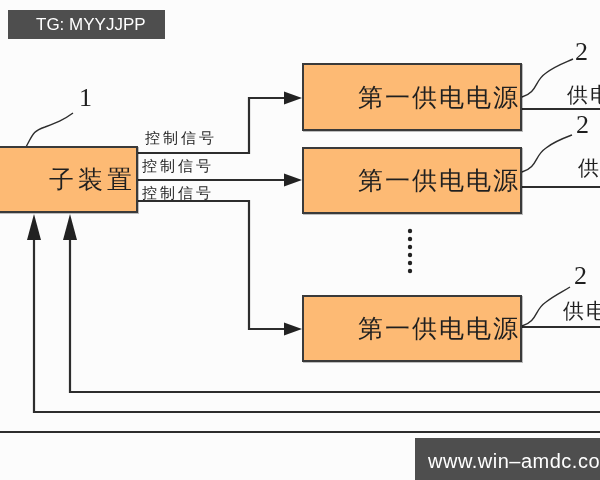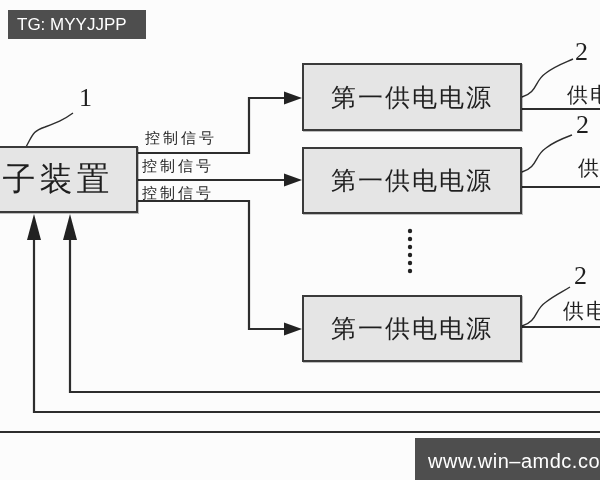--- a/index.html
+++ b/index.html
@@ -2,26 +2,26 @@
 <html><head>
 <meta charset="utf-8">
 <style>
   html,body{margin:0;padding:0;background:#e8e8e8;}
   .stage{
     position:relative;width:600px;height:480px;overflow:hidden;
     background:#fcfcfc;font-family:"Liberation Serif", serif;color:#1f1f1f;
   }
   .lines{position:absolute;left:0;top:0;}
   .box{
-    position:absolute;box-sizing:border-box;background:#e5e5e5;
-    border:2px solid #3a3a3a;display:flex;align-items:center;justify-content:center;
+    position:absolute;box-sizing:border-box;background:#fdba74;
+    border:2px solid #3a3a3a;display:flex;align-items:center;justify-content:flex-end;
     box-shadow:1px 1px 0 rgba(0,0,0,0.25);
   }
   .controller-box{left:-22px;top:146px;width:160px;height:67px;}
-  .controller-box .lbl{font-size:33px;letter-spacing:4px;white-space:nowrap;}
+  .controller-box .lbl{font-size:25px;letter-spacing:4px;white-space:nowrap;}
   .supply-box{left:302px;width:220px;height:68px;}
   .supply-box .lbl{font-size:25px;letter-spacing:2px;white-space:nowrap;}
   .sb1{top:63px;}
   .sb2{top:147px;height:67px;}
   .sb3{top:295px;height:67px;}
   .flabel{position:absolute;line-height:1;white-space:nowrap;}
   .ctrl{font-size:15px;letter-spacing:3px;}
   .ctrl1{left:145px;top:131px;}
   .ctrl2{left:142px;top:159px;}
   .ctrl3{left:142px;top:186px;}
@@ -32,21 +32,21 @@
   .ref2c{left:574px;top:263px;}
   .outlbl{font-size:21px;letter-spacing:2px;}
   .out1{left:567px;top:85px;}
   .out2{left:578px;top:158px;}
   .out3{left:563px;top:301px;}
   .badge{
     position:absolute;background:#4e4e4e;color:#fff;
     font-family:"Liberation Sans", sans-serif;
     display:flex;align-items:center;
   }
-  .badge-top{left:8px;top:10px;width:129px;height:29px;font-size:17px;padding-left:9px;}
+  .badge-top{left:8px;top:10px;width:129px;height:29px;font-size:17px;padding-left:28px;}
   .badge-bottom{left:415px;top:438px;width:192px;height:46px;font-size:20px;padding-left:13px;letter-spacing:0.5px;}
 </style>
 </head>
 <body>
 
 <div class="stage">
 
   <svg class="lines" width="600" height="480" viewBox="0 0 600 480">
     <g stroke="#2d2d2d" stroke-width="2.2" fill="none">
 

